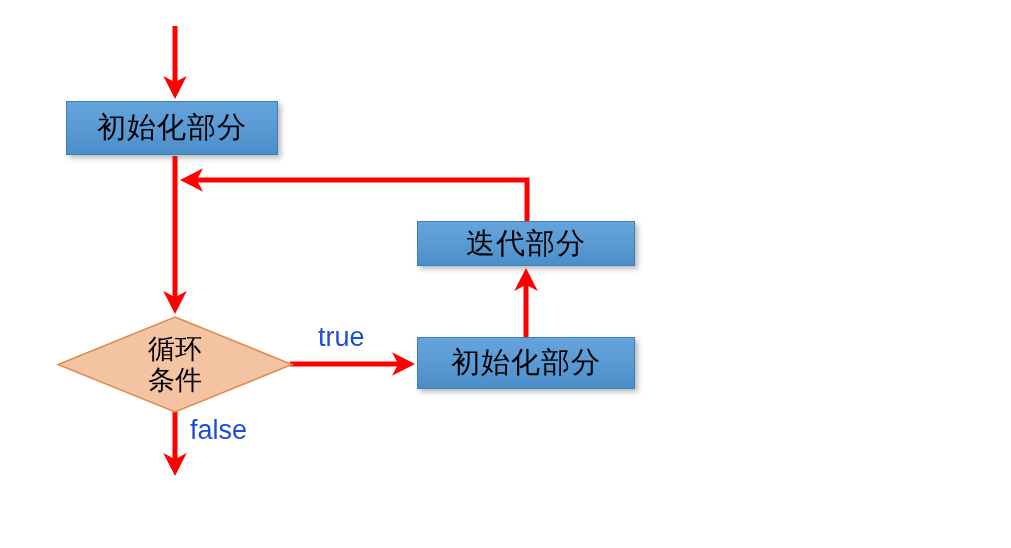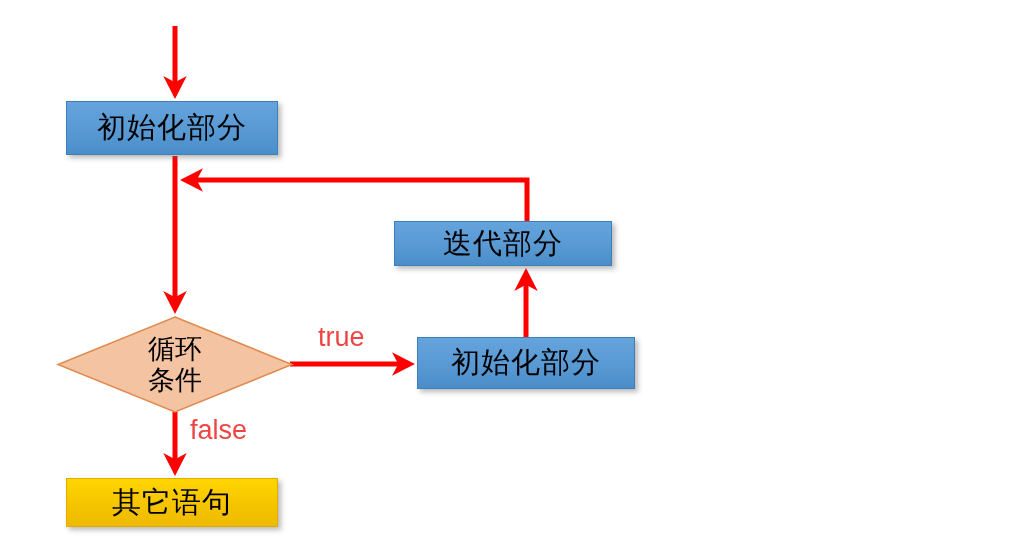--- a/index.html
+++ b/index.html
@@ -58,21 +58,21 @@
     font-family: Liberation Serif, serif;
   }
   .decision-label {
     position: relative;
     z-index: 4;
     line-height: 1.12;
   }
   .edge-label {
     position: absolute;
     font-size: 27px;
-    color: #ef4444;
+    color: #1d4ed8;
     z-index: 4;
     white-space: nowrap;
   }
 </style>
 </head>
 <body>
 
 <div id="canvas">
 
   <svg id="edges" viewBox="0 0 1011 548" xmlns="http://www.w3.org/2000/svg">
@@ -94,33 +94,30 @@
 
     <path d="M 175 410 L 175 470" fill="none" stroke="#ff0000" stroke-width="5" marker-end="url(#arrowhead)"></path>
 
     <polygon points="175,317 292,364.5 175,412 58,364.5" fill="#f4c3a2" stroke="#e08a4e" stroke-width="1.5"></polygon>
   </svg>
 
   <div class="node node-process" style="left:66px; top:101px; width:212px; height:54px;">
     <span>初始化部分</span>
   </div>
 
-  <div class="node node-process" style="left:394px; top:221px; width:218px; height:45px;">
+  <div class="node node-process" style="left:417px; top:221px; width:218px; height:45px;">
     <span>迭代部分</span>
   </div>
 
   <div class="node node-decision" style="left:58px; top:317px; width:234px; height:95px;">
     <span class="decision-label">循环</span>
     <span class="decision-label">条件</span>
   </div>
 
   <div class="node node-process" style="left:417px; top:337px; width:218px; height:52px;">
     <span>初始化部分</span>
   </div>
 
-  <div class="node node-terminal" style="left:66px; top:478px; width:212px; height:49px;">
-    <span>其它语句</span>
-  </div>
 
   <div class="edge-label" style="left:318px; top:322px;">true</div>
   <div class="edge-label" style="left:190px; top:415px;">false</div>
 
 </div>
 
 </body></html>

